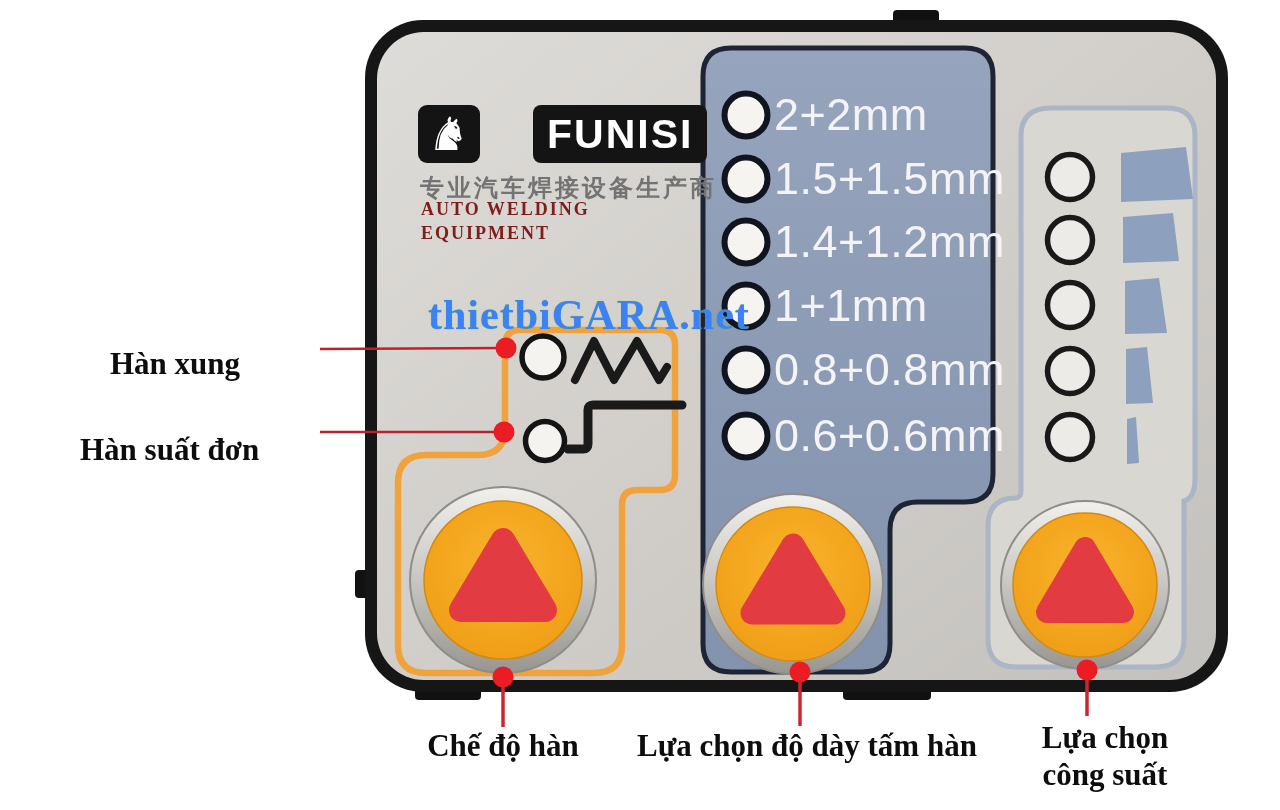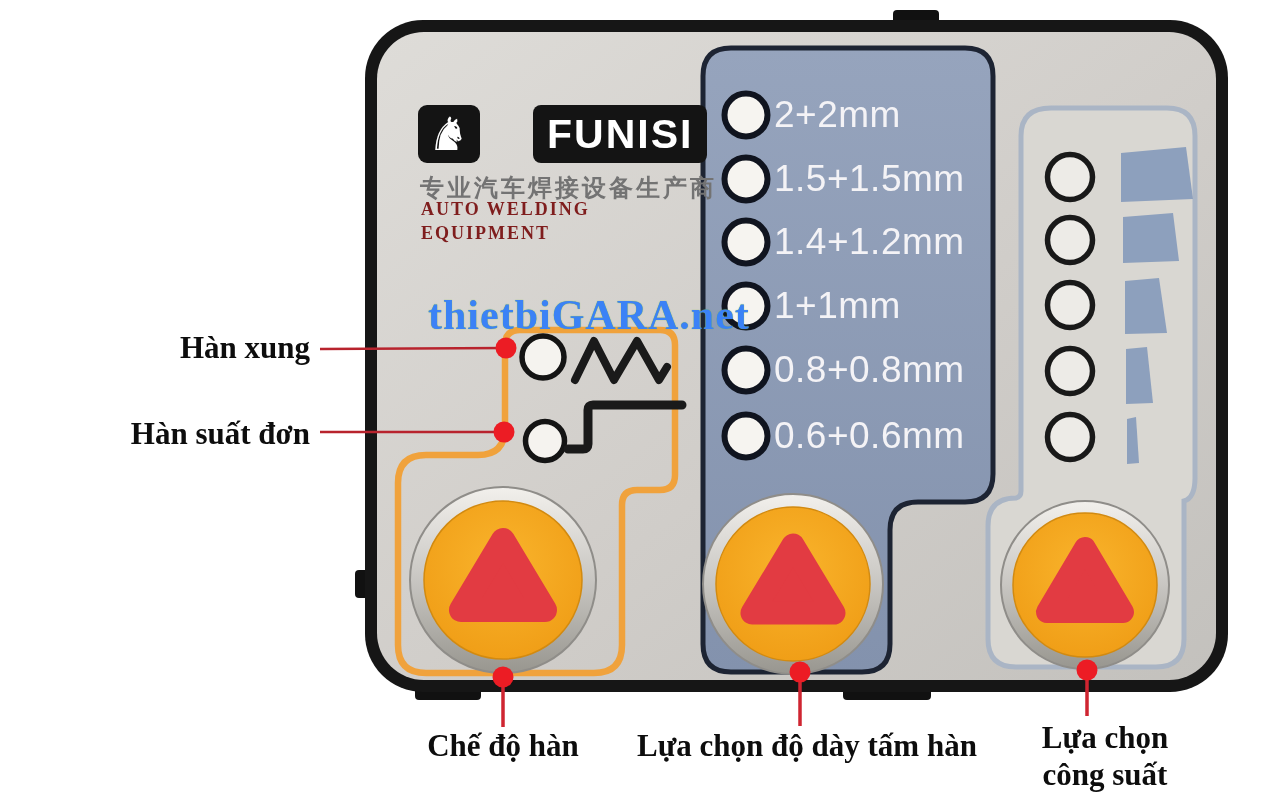--- a/index.html
+++ b/index.html
@@ -22,26 +22,26 @@
             font-family:"DejaVu Sans",sans-serif;}
   .brand-sub{position:absolute;left:421px;color:#7f1d1d;font-size:18px;font-weight:700;
              letter-spacing:2px;font-family:"Liberation Serif",serif;}
   .sub1{top:199px;} .sub2{top:223px;}
   
   .watermark{position:absolute;left:428px;top:291px;font-size:42px;font-weight:700;
              color:#3b82f6;letter-spacing:1px;font-family:"Liberation Serif",serif;
              text-shadow:0 0 1px #7ec22c;}
   
   .mm-label{position:absolute;left:774px;height:42px;line-height:42px;color:#f4f3f6;
-            font-family:"Liberation Sans","DejaVu Sans",sans-serif;font-size:37px;
+            font-family:"Liberation Sans","DejaVu Sans",sans-serif;font-size:45px;
             letter-spacing:0.5px;}
   
   .callout{position:absolute;color:#0d0d0d;font-weight:600;font-size:31px;
            font-family:"Liberation Serif","DejaVu Serif",serif;}
-  .c-right{text-align:right;}
+  .c-right{margin-top:16px;}
   .c-center{text-align:center;}
 </style>
 </head>
 <body>
 
 <div class="stage">
 
   <svg class="abs" style="left:0;top:0" width="1280" height="810" viewBox="0 0 1280 810">
     <defs>
       <linearGradient id="silver" x1="0" y1="0" x2="1" y2="1">

